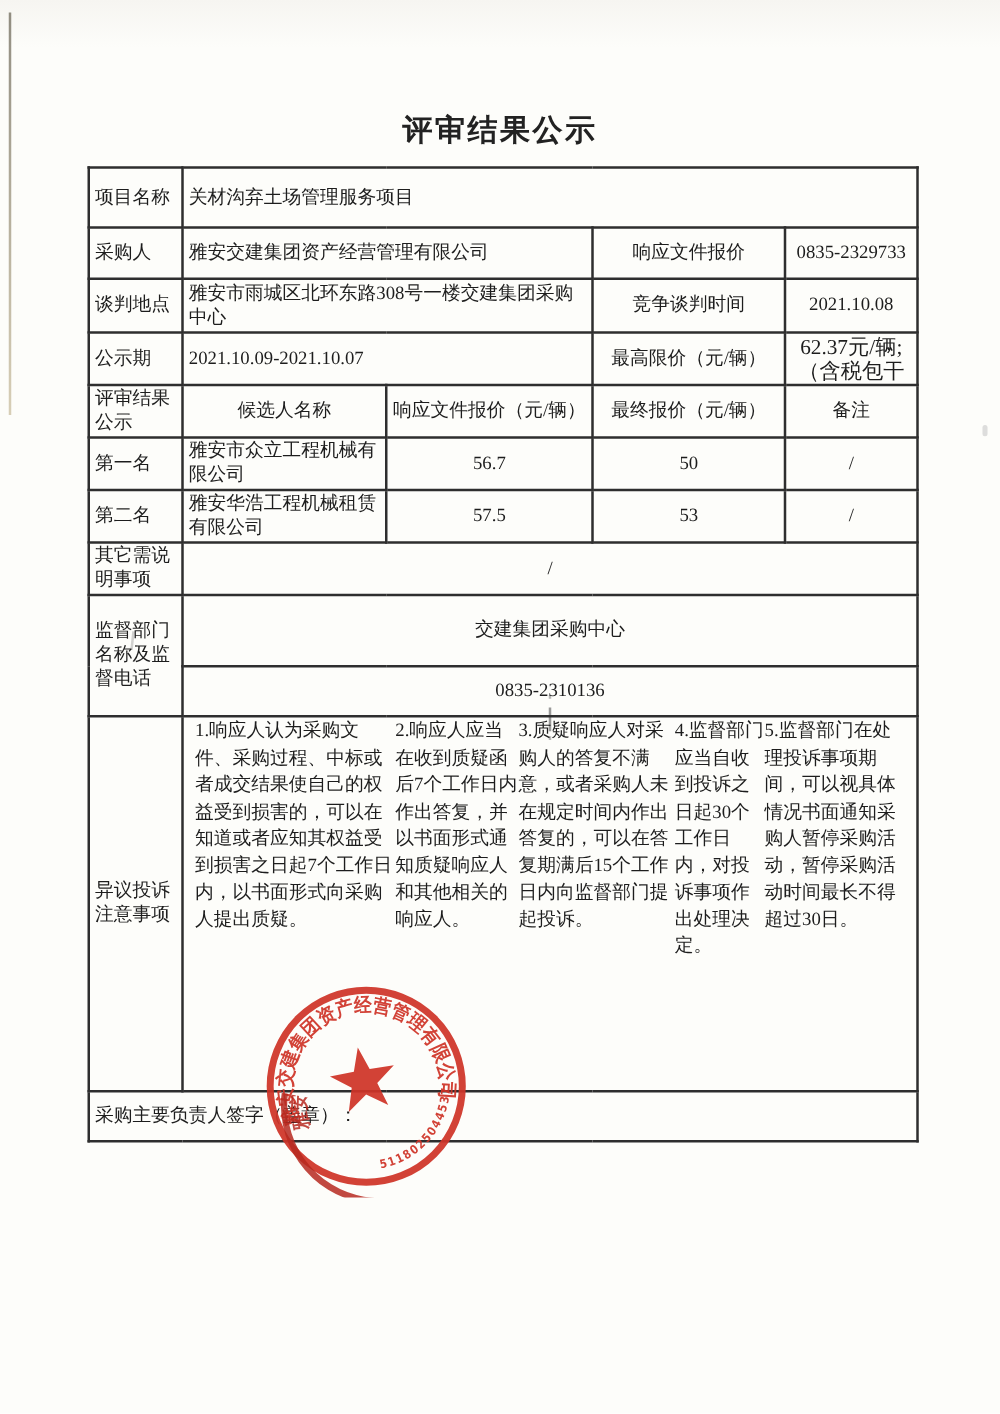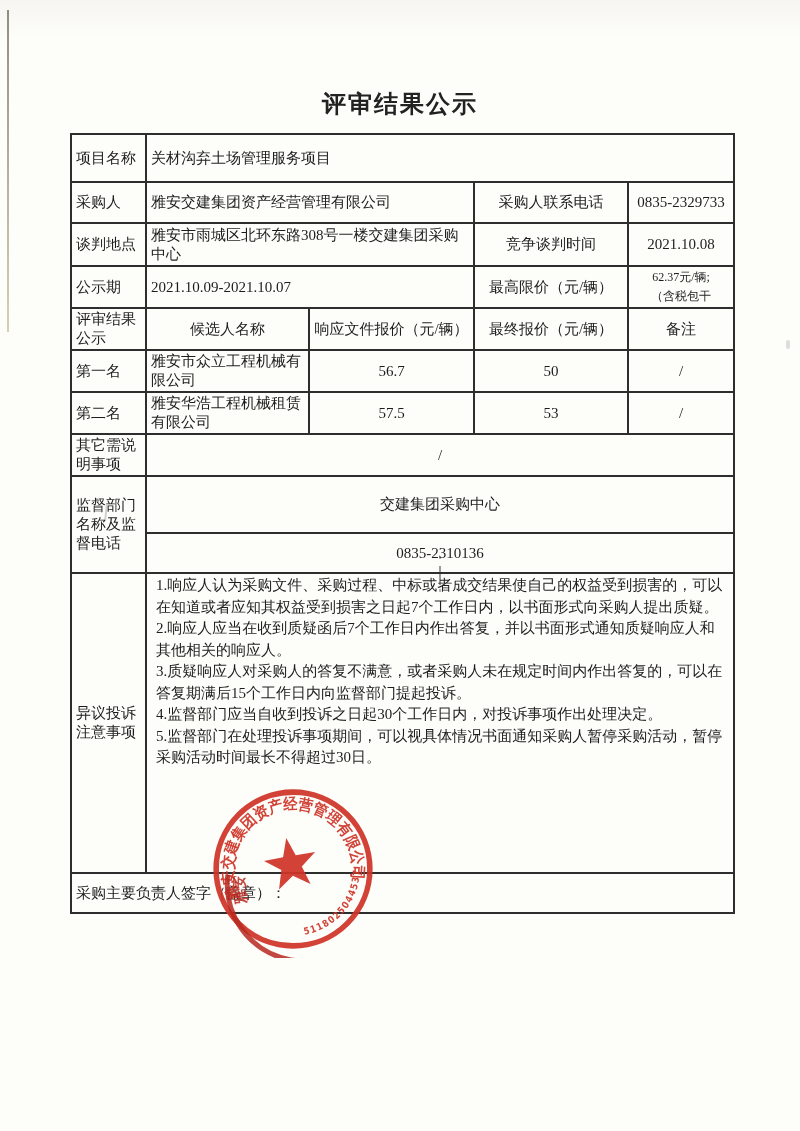--- a/index.html
+++ b/index.html
@@ -42,23 +42,23 @@
   table.main td{
     border:2px solid #2e2e2e;
     padding:1px 4px;
     vertical-align:middle;
     overflow:hidden;
     line-height:19px;
   }
   td.lbl{padding-left:4px;padding-right:2px;}
   td.c{text-align:center;}
   td.vleft{padding-left:6px;}
-  .price-cell{font-size:12px;line-height:17px;text-align:center;padding:1px 2px;}
+  .price-cell{font-size:17px;line-height:17px;text-align:center;padding:1px 2px;}
   .obj-box{
-    display:flex;flex-direction:column;justify-content:flex-start;
+    display:flex;flex-direction:row;justify-content:flex-end;
     height:296px;line-height:21.5px;font-size:15px;padding:0 5px;
   }
   .obj-box div{margin:0;}
   .sig-cell{padding-left:5px;font-size:15px;}
 
   
   .stamp{position:absolute;left:204px;top:780px;width:178px;height:178px;pointer-events:none;}
   .stamp svg{width:100%;height:100%;}
 </style>
 </head>
@@ -86,21 +86,21 @@
 
     <tbody>
         <tr style="height:48px">
       <td class="lbl">项目名称</td>
       <td class="vleft" colspan="4">关材沟弃土场管理服务项目</td>
     </tr>
 
     <tr style="height:41px">
       <td class="lbl">采购人</td>
       <td class="vleft" colspan="2">雅安交建集团资产经营管理有限公司</td>
-      <td class="c">采购人联系电话</td>
+      <td class="c">响应文件报价</td>
       <td class="c">0835-2329733</td>
     </tr>
 
     <tr style="height:43px">
       <td class="lbl">谈判地点</td>
       <td class="vleft" colspan="2">雅安市雨城区北环东路308号一楼交建集团采购中心</td>
       <td class="c">竞争谈判时间</td>
       <td class="c">2021.10.08</td>
     </tr>
 

